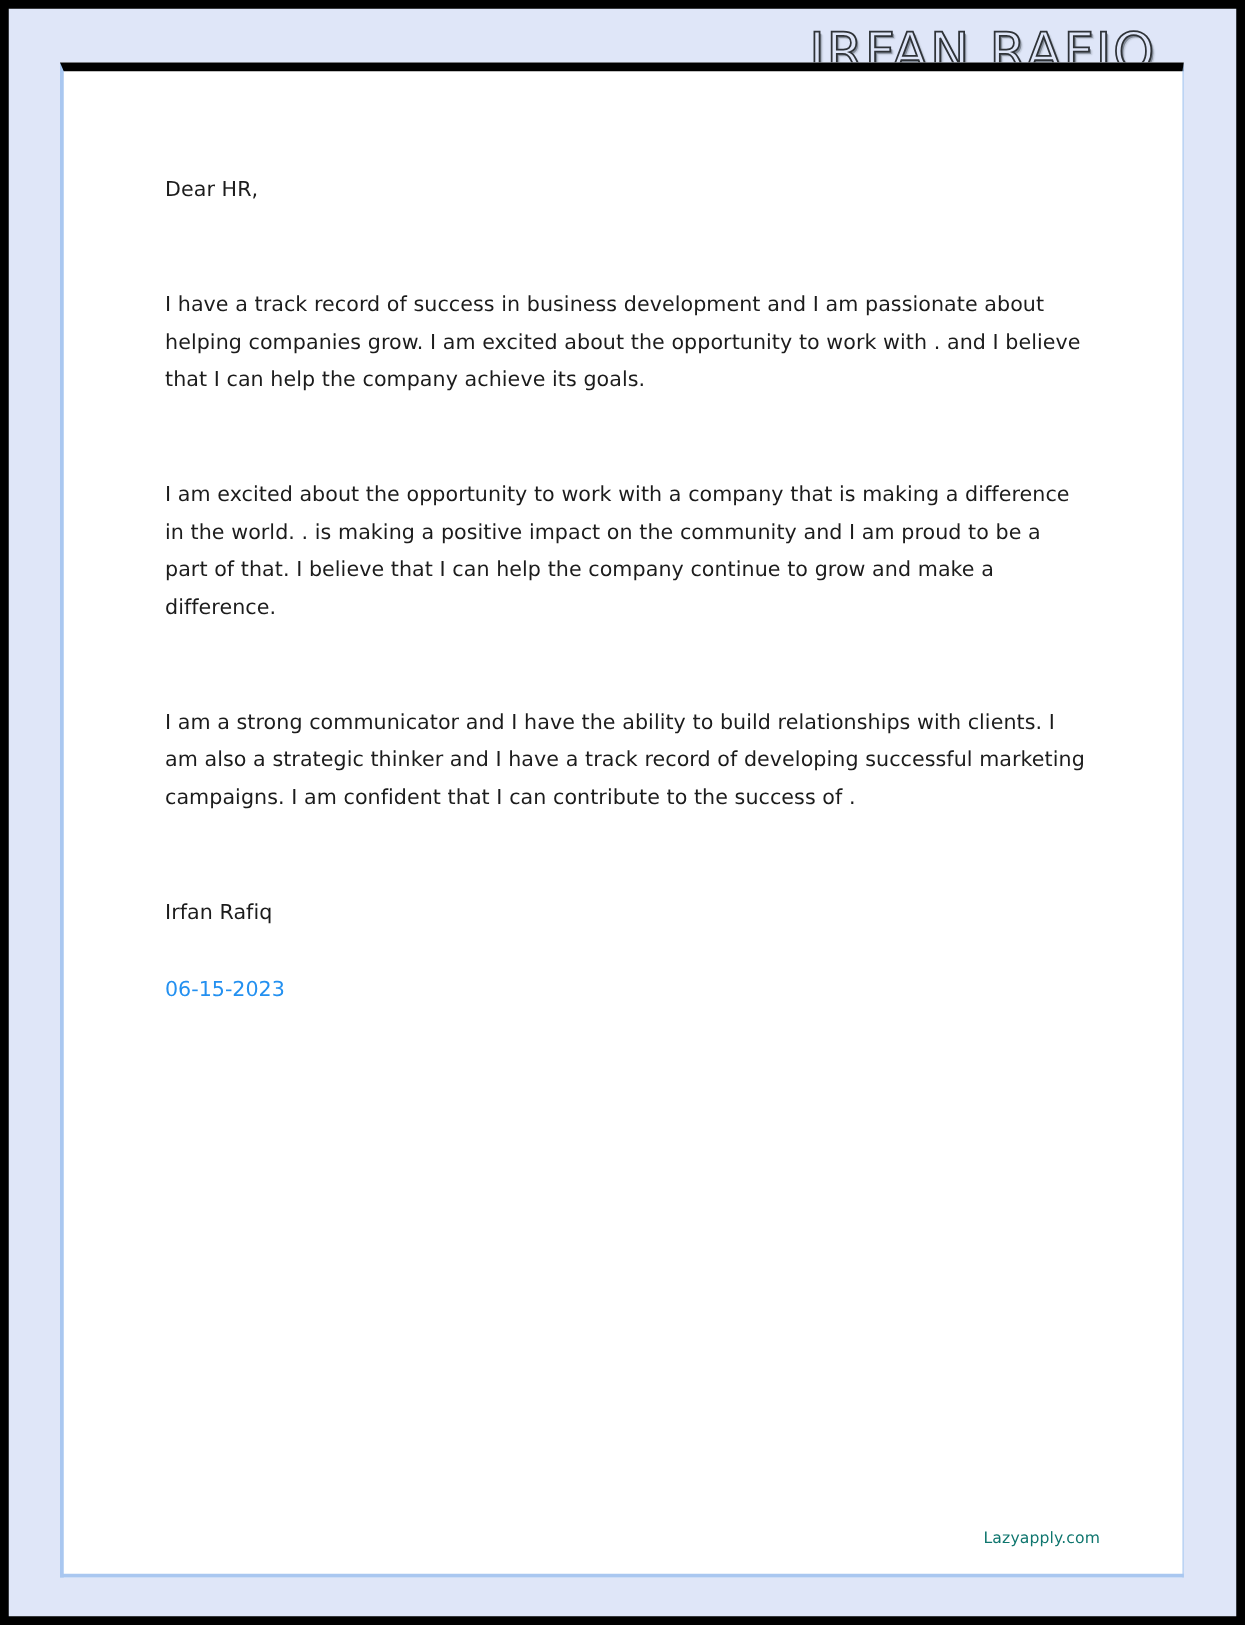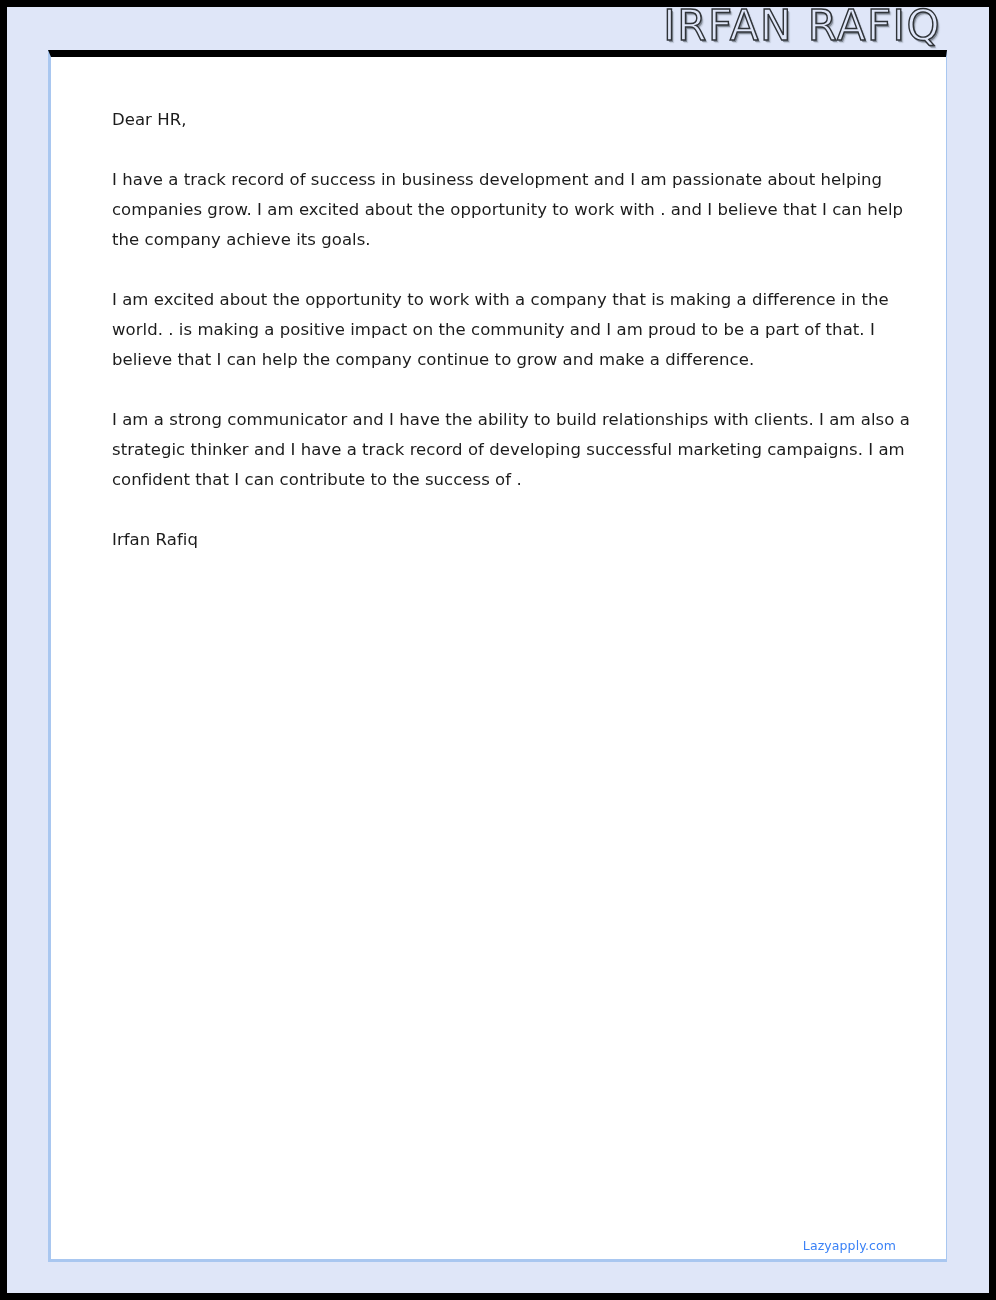--- a/index.html
+++ b/index.html
@@ -1,15 +1,15 @@
 <!DOCTYPE html>
 <html><head>
 <meta charset="utf-8">
 <style>
-  * { margin: 0; padding: 0; box-sizing: border-box; }
+  * { margin: 0; padding: 16px; box-sizing: border-box; }
 
   html, body {
     width: 996px;
     height: 1300px;
   }
 
   body {
     font-family: "DejaVu Sans", sans-serif;
     background: #000000;
     overflow: hidden;
@@ -72,21 +72,20 @@
     border-bottom: 3px solid #a9c7f0;
     border-right: 1px solid #a9c7f0;
     border-top: 7px solid #000000;
   }
 
   .letter-body {
     position: absolute;
     left: 49px;
     top: 48px;
     width: 800px;
-    margin-left: 12px;
   }
 
   .letter-line,
   .letter-para {
     font-family: "DejaVu Sans", sans-serif;
     font-size: 16.5px;
     line-height: 30px;
     color: #1c1c1c;
     letter-spacing: 0.05px;
   }
@@ -113,21 +112,21 @@
     line-height: 30px;
     color: #2390f0;
   }
 
   .footer-watermark {
     position: absolute;
     right: 50px;
     bottom: 6px;
     font-family: "DejaVu Sans", sans-serif;
     font-size: 12.5px;
-    color: #3b82f6;
+    color: #0f766e;
     letter-spacing: 0.1px;
   }
 </style>
 </head>
 <body>
 
 <div class="page-frame">
   <div class="mat"></div>
 
   <div class="header">
@@ -142,18 +141,19 @@
 
       <div class="letter-para">I have a track record of success in business development and I am passionate about helping companies grow. I am excited about the opportunity to work with . and I believe that I can help the company achieve its goals.</div>
 
       <div class="letter-para">I am excited about the opportunity to work with a company that is making a difference in the world. . is making a positive impact on the community and I am proud to be a part of that. I believe that I can help the company continue to grow and make a difference.</div>
 
       <div class="letter-para">I am a strong communicator and I have the ability to build relationships with clients. I am also a strategic thinker and I have a track record of developing successful marketing campaigns. I am confident that I can contribute to the success of .</div>
 
 
       <div class="letter-line signature-name">Irfan Rafiq</div>
 
+      <div class="signature-date">06-15-2023</div>
 
     </div>
 
     <div class="footer-watermark">Lazyapply.com</div>
   </div>
 </div>
 
 </body></html>

